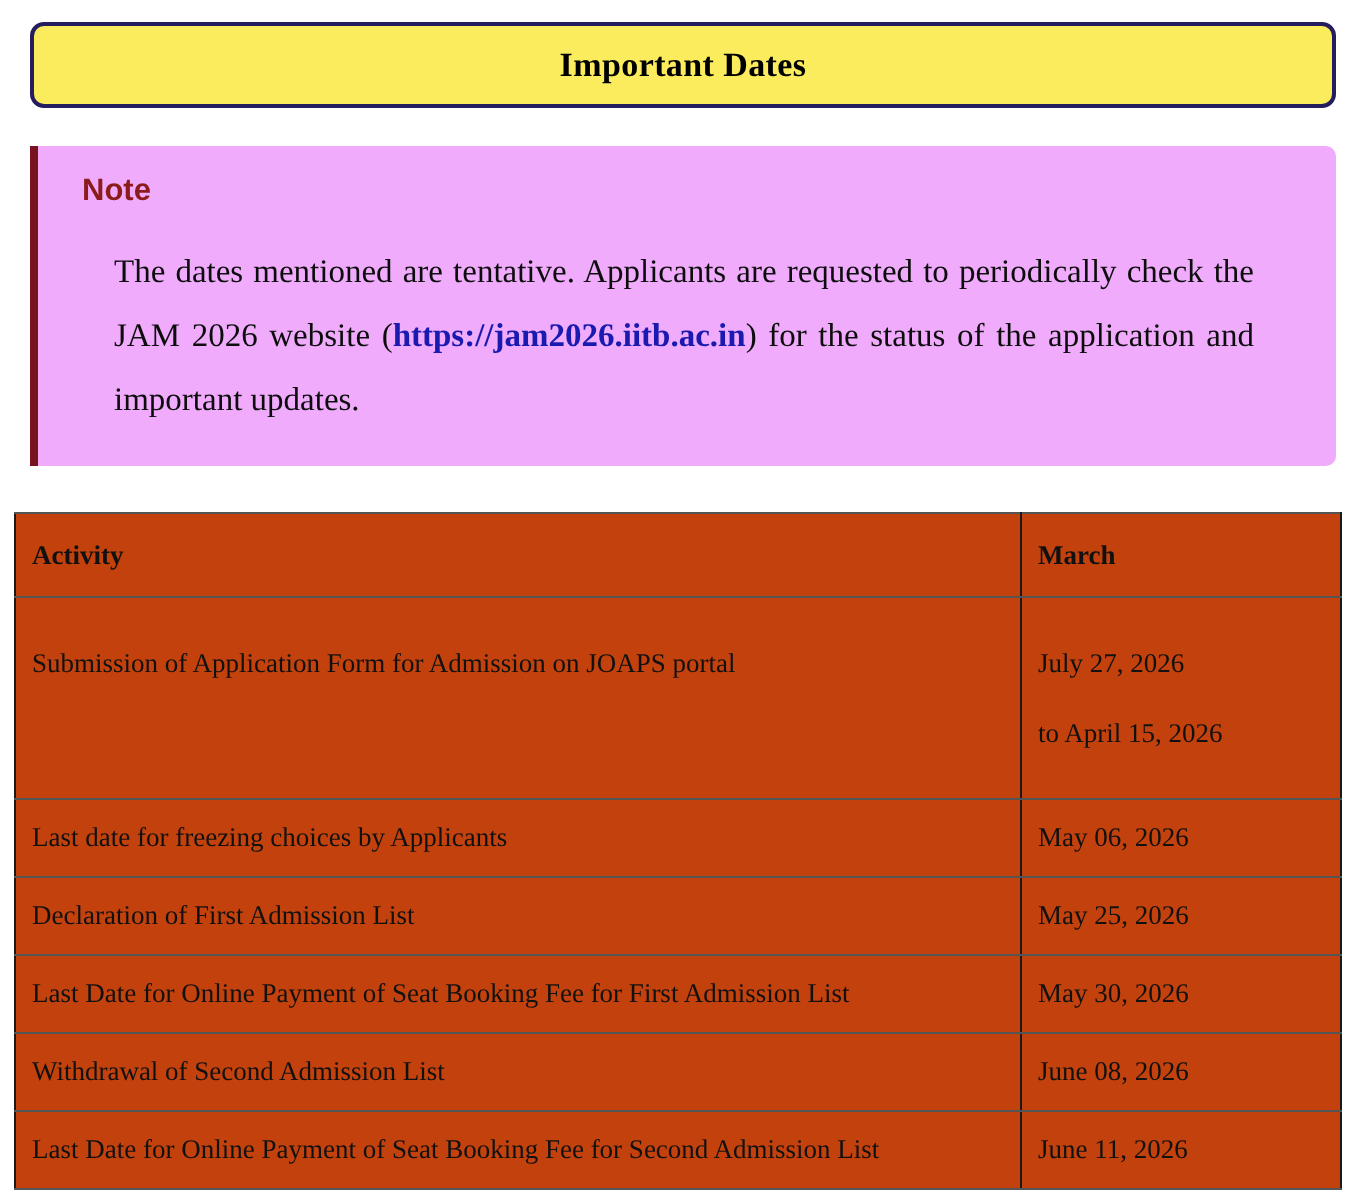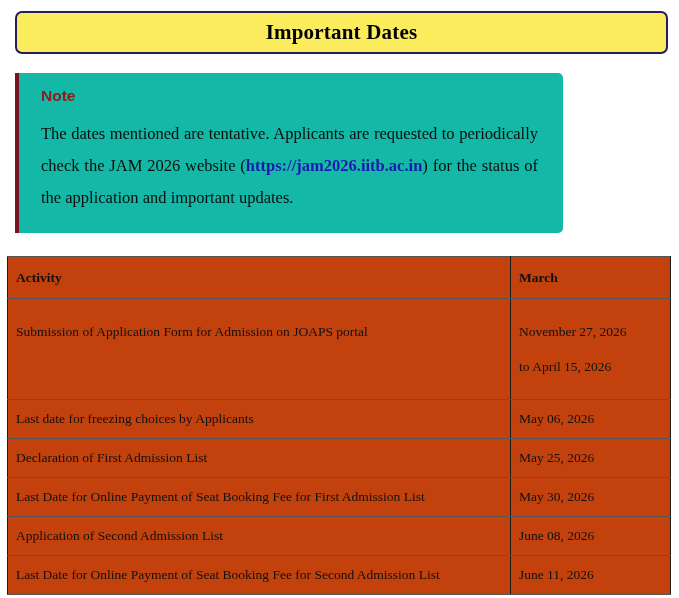--- a/index.html
+++ b/index.html
@@ -33,35 +33,35 @@
     background: #fbec5d;
     border: 2px solid #241d5e;
     border-radius: 7px;
     display: flex;
     align-items: center;
     justify-content: center;
   }
   .title-text {
     font-family: "Liberation Serif", serif;
     font-weight: bold;
-    font-size: 21px;
+    font-size: 17px;
     letter-spacing: 0.2px;
     color: #000000;
     line-height: 1;
   }
 
   
   .note-box {
     position: absolute;
     left: 15px;
     top: 73px;
-    width: 548px;
+    width: 653px;
     height: 160px;
     box-sizing: border-box;
-    background: #14b8a6;
+    background: #f0abfc;
     border-left: 4px solid #7a1320;
     border-top-right-radius: 5px;
     border-bottom-right-radius: 5px;
   }
   .note-inner {
     padding: 14px 25px 10px 22px;
   }
   .note-heading {
     font-family: "Liberation Sans", sans-serif;
     font-weight: bold;
@@ -69,21 +69,21 @@
     color: #8c1b1b;
     margin: 0 0 14px 0;
     line-height: 1.1;
   }
   .note-body {
     font-family: "Liberation Serif", serif;
     font-size: 16.5px;
     line-height: 1.95;
     color: #0d0d0d;
     text-align: justify;
-    margin: 0;
+    margin: 16px;
     hyphens: manual;
   }
   .note-link {
     color: #1a1ab0;
     font-weight: bold;
     text-decoration: none;
     font-family: "Liberation Serif", serif;
   }
 
   
@@ -158,38 +158,38 @@
     <thead>
       <tr>
         <th>Activity</th>
         <th>March</th>
       </tr>
     </thead>
     <tbody>
       <tr class="tall">
         <td class="cell-activity">Submission of Application Form for Admission on JOAPS portal</td>
         <td class="cell-date">
-          <span class="line1">November 27, 2026</span>
+          <span class="line1">July 27, 2026</span>
           <span class="line2">to April 15, 2026</span>
         </td>
       </tr>
       <tr>
         <td class="cell-activity">Last date for freezing choices by Applicants</td>
         <td class="cell-date">May 06, 2026</td>
       </tr>
       <tr>
         <td class="cell-activity">Declaration of First Admission List</td>
         <td class="cell-date">May 25, 2026</td>
       </tr>
       <tr>
         <td class="cell-activity">Last Date for Online Payment of Seat Booking Fee for First Admission List</td>
         <td class="cell-date">May 30, 2026</td>
       </tr>
       <tr>
-        <td class="cell-activity">Application of Second Admission List</td>
+        <td class="cell-activity">Withdrawal of Second Admission List</td>
         <td class="cell-date">June 08, 2026</td>
       </tr>
       <tr>
         <td class="cell-activity">Last Date for Online Payment of Seat Booking Fee for Second Admission List</td>
         <td class="cell-date">June 11, 2026</td>
       </tr>
     </tbody>
   </table>
 
 </div>

